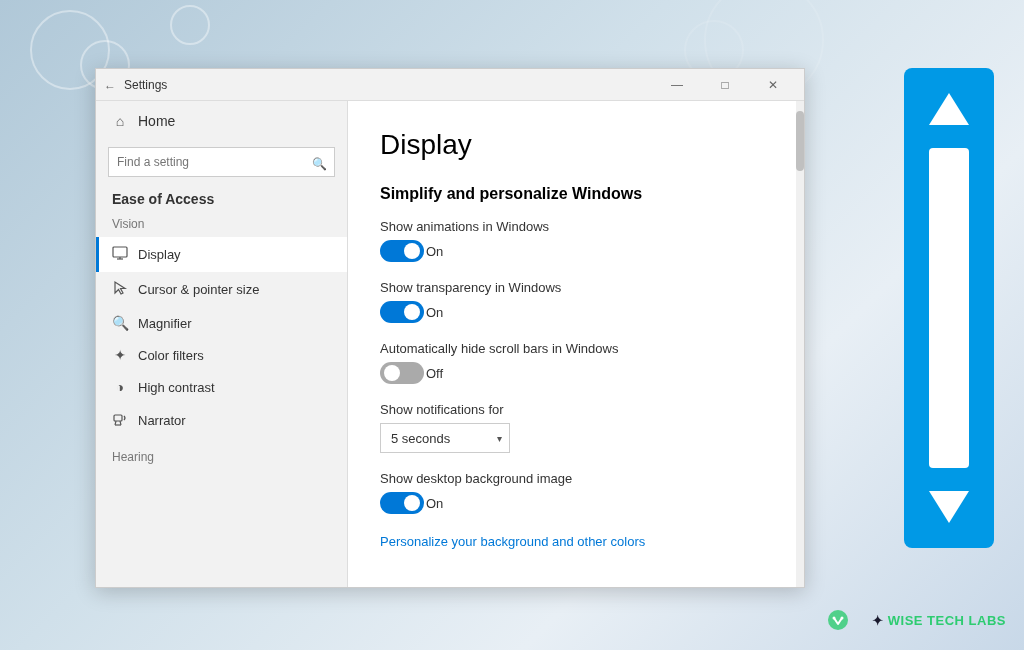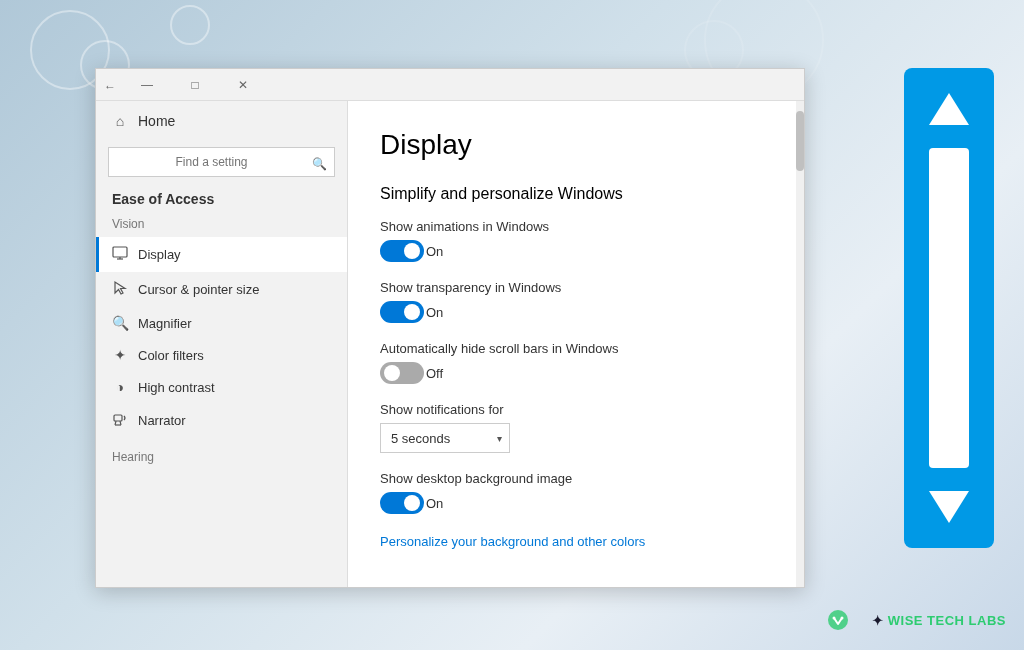--- a/index.html
+++ b/index.html
@@ -104,21 +104,20 @@
     }
     .search-input {
       width: 100%;
       height: 30px;
       border: 1px solid #ccc;
       background: white;
       padding: 0 28px 0 8px;
       font-size: 12px;
       color: #666;
       outline: none;
-      text-align: center;
     }
     .search-icon-inner {
       position: absolute;
       right: 20px;
       top: 50%;
       transform: translateY(-50%);
       color: #666;
       font-size: 12px;
     }
     .ease-of-access-label {
@@ -170,21 +169,21 @@
     }
 
     .page-title {
       font-size: 28px;
       font-weight: 300;
       color: #000;
       margin-bottom: 24px;
     }
     .section-title {
       font-size: 16px;
-      font-weight: 400;
+      font-weight: 700;
       color: #000;
       margin-bottom: 16px;
     }
     .setting-item {
       margin-bottom: 18px;
     }
     .setting-label {
       font-size: 13px;
       color: #333;
       margin-bottom: 6px;
@@ -318,20 +317,21 @@
 <div class="bg-decoration" style="width:80px;height:80px;top:10px;left:30px;"></div>
 <div class="bg-decoration" style="width:50px;height:50px;top:40px;left:80px;"></div>
 <div class="bg-decoration" style="width:40px;height:40px;top:5px;left:170px;"></div>
 <div class="bg-decoration" style="width:120px;height:120px;top:-20px;right:200px;opacity:0.3;"></div>
 <div class="bg-decoration" style="width:60px;height:60px;top:20px;right:280px;opacity:0.3;"></div>
 
 <div class="settings-window">
 
   <div class="title-bar">
     <span class="title-bar-back">←</span>
+    <span class="title-bar-title">Settings</span>
     <div class="title-bar-controls">
       <button class="title-bar-btn">—</button>
       <button class="title-bar-btn">□</button>
       <button class="title-bar-btn close">✕</button>
     </div>
   </div>
 
   <div class="window-body">
 
     <div class="sidebar">

